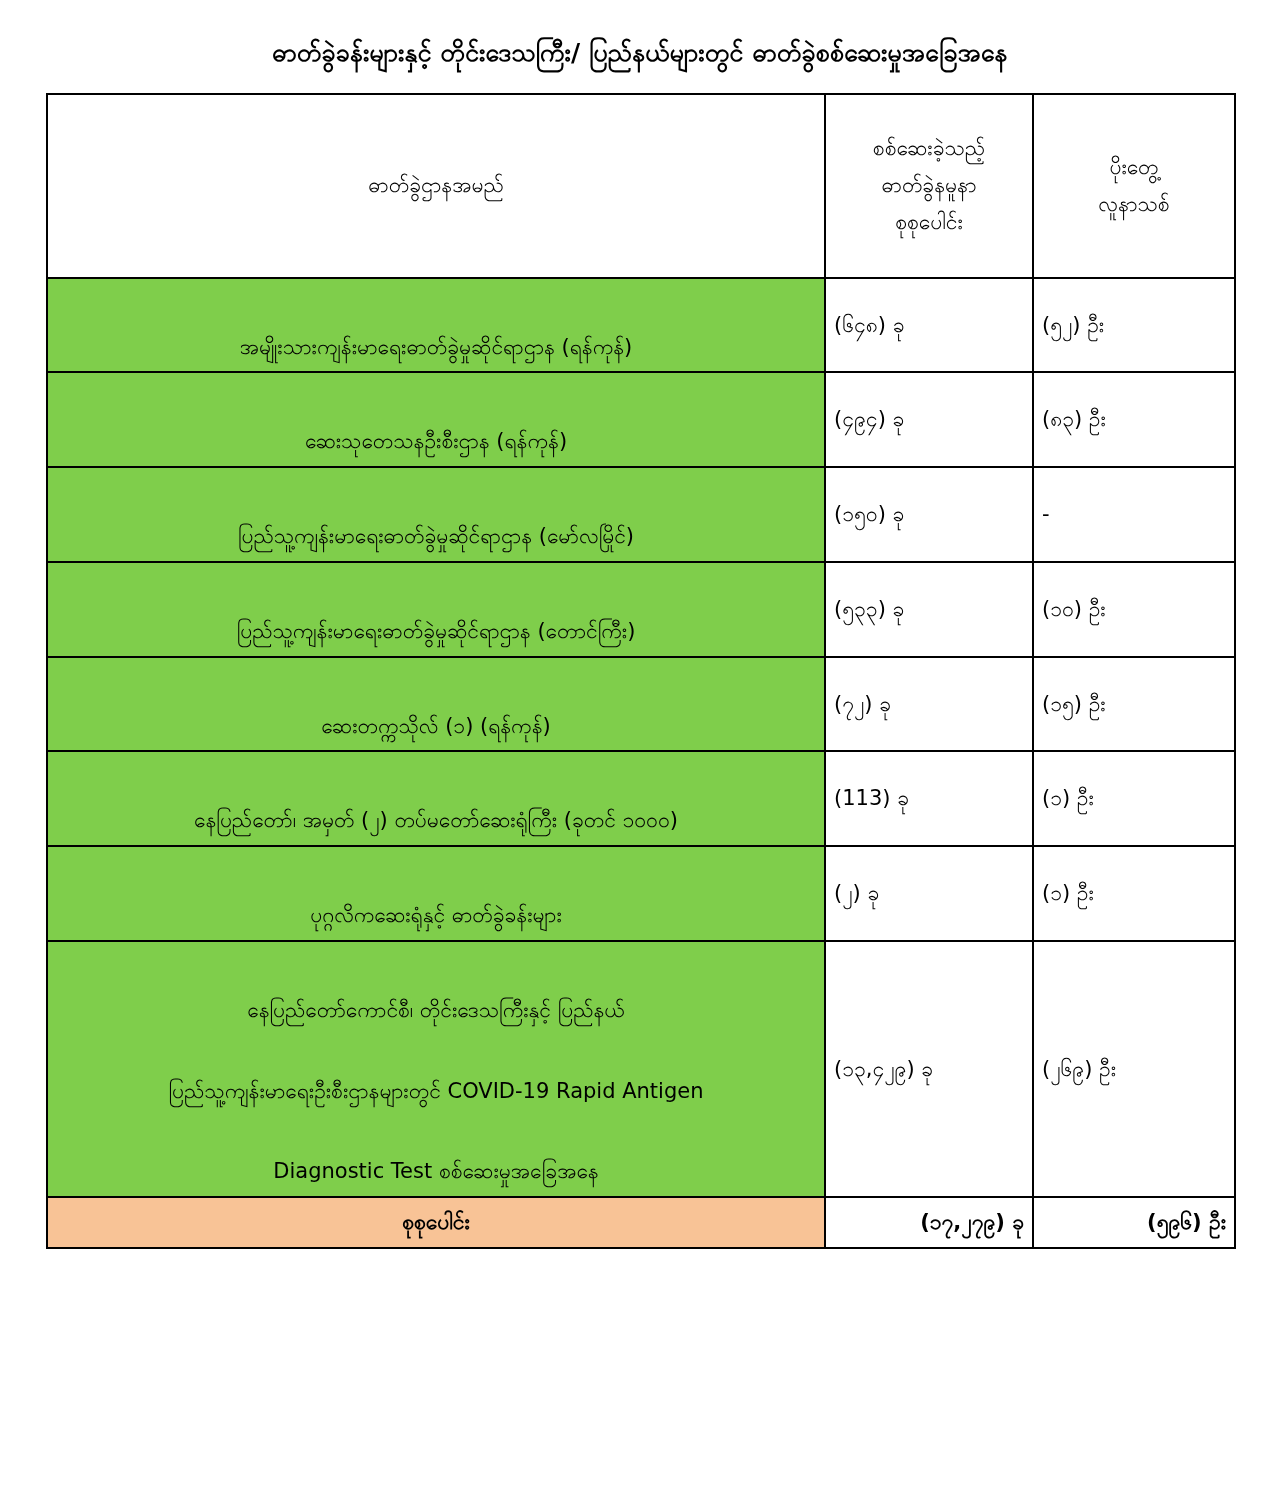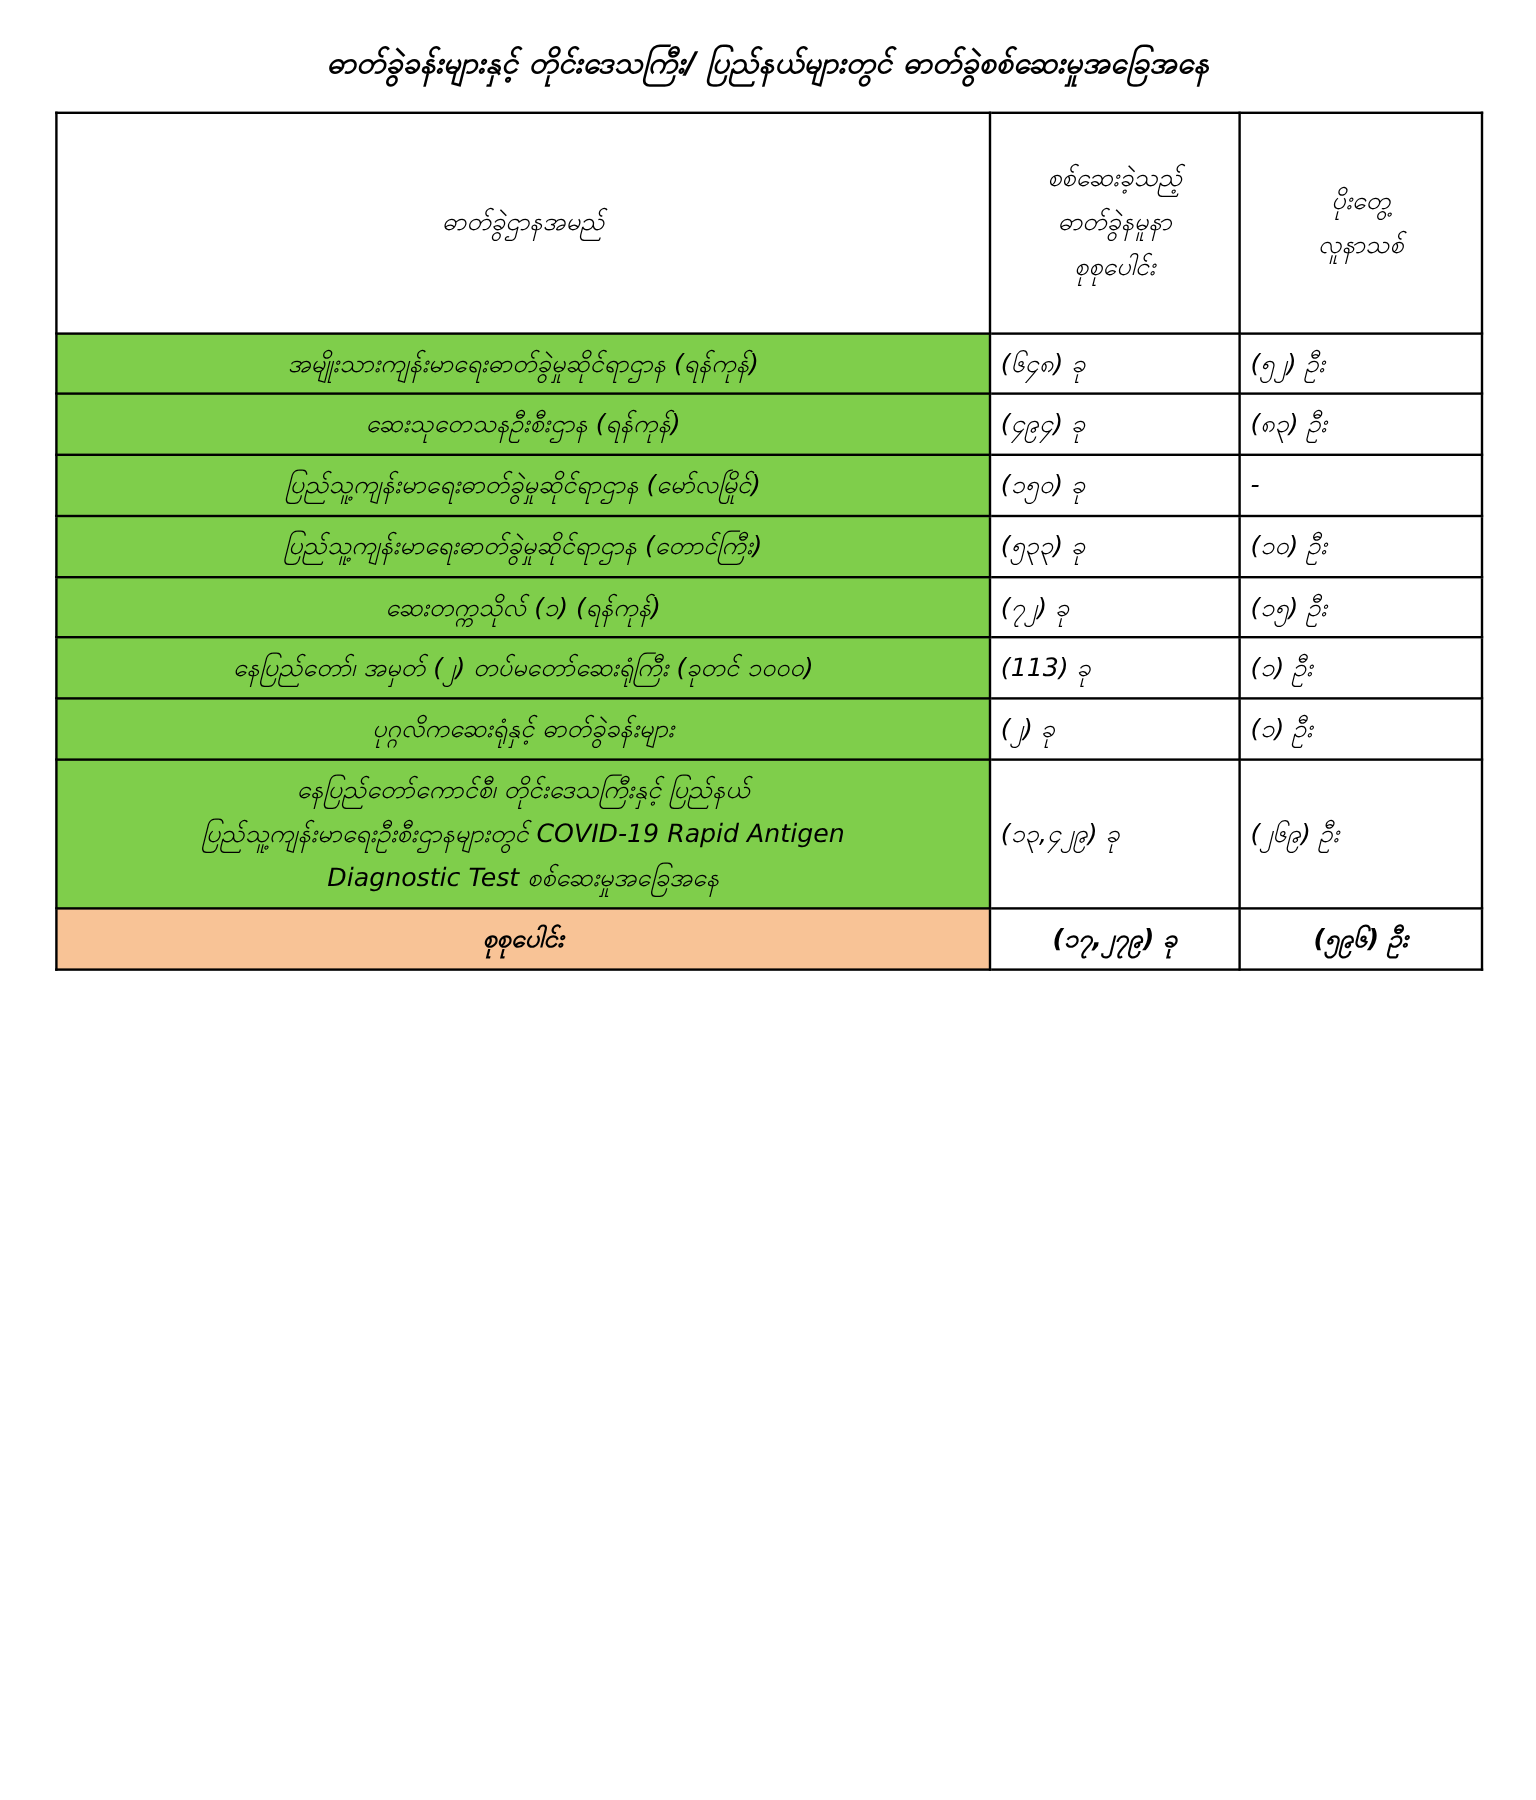--- a/index.html
+++ b/index.html
@@ -12,21 +12,20 @@
     height: 1500px;
     font-family: "DejaVu Sans", "Liberation Sans", sans-serif;
     color: #000000;
     overflow: hidden;
   }
   .page {
     width: 1280px;
     height: 1500px;
     box-sizing: border-box;
     padding: 32px 46px 0 46px;
-    font-style: italic;
   }
   .title-block {
     text-align: center;
     margin-bottom: 18px;
   }
   .title-line {
     font-size: 25px;
     font-weight: bold;
     line-height: 1.7;
     letter-spacing: 0.2px;
@@ -68,25 +67,26 @@
     white-space: nowrap;
   }
   tbody tr.total td.name {
     background: #f8c396;
     font-weight: bold;
     text-align: center;
   }
   tbody tr.total td.num {
     background: #ffffff;
     font-weight: bold;
-    text-align: center;
+    text-align: right;
     margin-top: 13px;
   }
   tbody td.name .nm-line {
     display: block;
+    margin-top: 44px;
   }
 </style>
 </head>
 <body>
 
 <div class="page">
 
   <div class="title-block">
     <div class="title-line">ဓာတ်ခွဲခန်းများနှင့် တိုင်းဒေသကြီး/ ပြည်နယ်များတွင် ဓာတ်ခွဲစစ်ဆေးမှုအခြေအနေ</div>
   </div>

